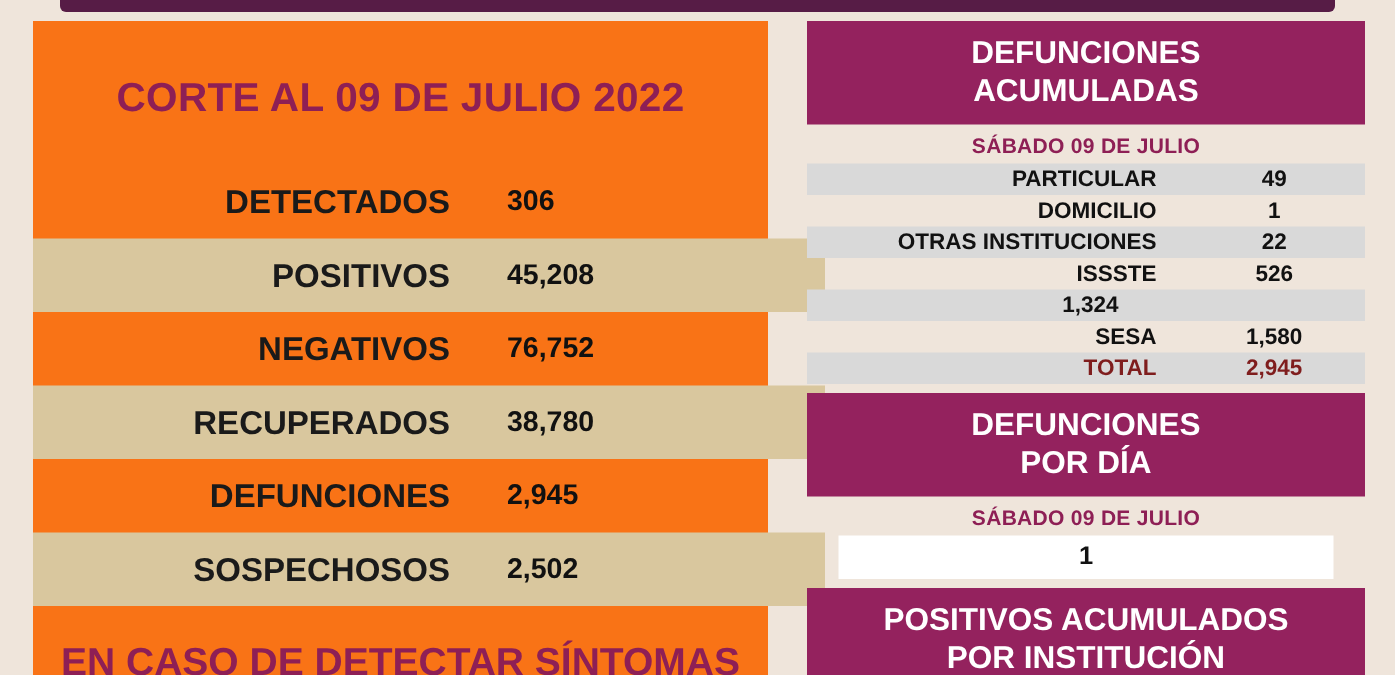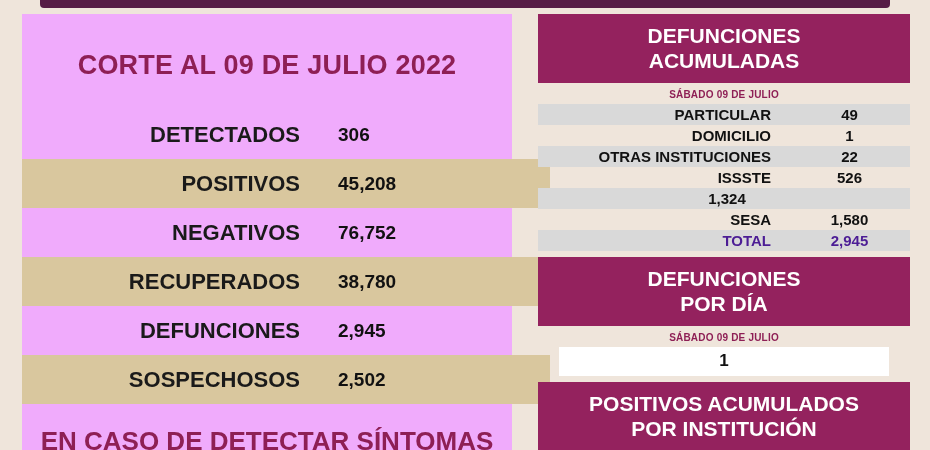--- a/index.html
+++ b/index.html
@@ -39,21 +39,21 @@
     border-radius: 0 0 4px 4px;
   }
 
   
   .left-panel {
     position: absolute;
     left: 22px;
     top: 14px;
     width: 490px;
     height: 436px;
-    background: #f0abfc;
+    background: #f97316;
   }
   .left-title {
     position: absolute;
     left: 0;
     top: 36px;
     width: 490px;
     text-align: center;
     color: #8e1f55;
     font-size: 27px;
     font-weight: bold;
@@ -117,21 +117,21 @@
     font-size: 21px;
     line-height: 25px;
     padding: 9px 0 10px 0;
   }
   .section-header .line2 {
     display: block;
   }
   .subhead {
     text-align: center;
     color: #8e1f55;
-    font-size: 10px;
+    font-size: 14px;
     font-weight: bold;
     padding: 6px 0 4px 0;
     letter-spacing: 0.2px;
   }
   .dtable {
     width: 372px;
   }
   .drow {
     display: flex;
     align-items: center;
@@ -150,21 +150,21 @@
     box-sizing: border-box;
   }
   .drow .dvalue {
     flex: 1;
     text-align: center;
     padding-left: 6px;
     box-sizing: border-box;
   }
   .drow.total .dlabel,
   .drow.total .dvalue {
-    color: #4c1d95;
+    color: #7f1d1d;
   }
   .gap-sm { height: 6px; }
   .perday-value {
     background: #ffffff;
     text-align: center;
     font-size: 17px;
     font-weight: bold;
     color: #111;
     padding: 4px 0 5px 0;
     width: 372px;

